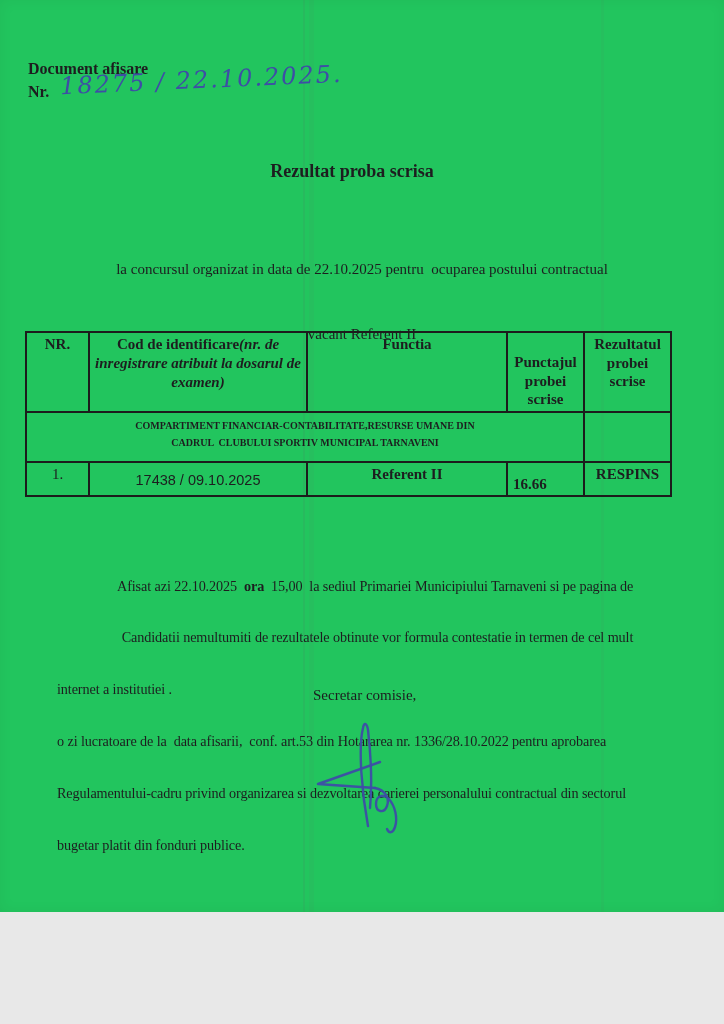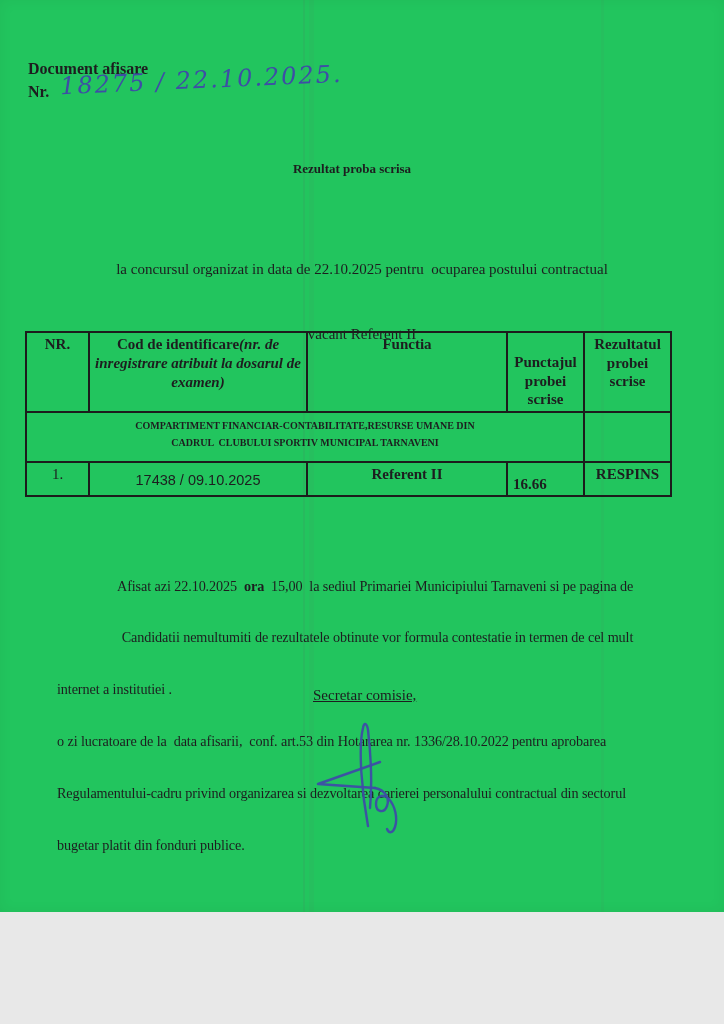--- a/index.html
+++ b/index.html
@@ -27,21 +27,21 @@
   .nr-label  { position: absolute; left: 28px; top: 83px; font-weight: bold; font-size: 16px; }
   .handwritten {
     position: absolute; left: 60px; top: 66px;
     font-family: "DejaVu Serif", serif;
     font-style: italic; font-size: 24px; letter-spacing: 2px;
     color: #3e4da6; transform: rotate(-2.5deg); white-space: pre;
   }
 
   .title {
     position: absolute; left: 28px; top: 161px; width: 648px;
-    text-align: center; font-weight: bold; font-size: 13px;
+    text-align: center; font-weight: bold; font-size: 18px;
   }
   .subtitle {
     position: absolute; left: 20px; top: 216px; width: 684px;
     text-align: center; font-size: 15px; line-height: 21.5px; white-space: pre;
   }
 
   table.results {
     position: absolute; left: 25px; top: 331px; width: 645px;
     border-collapse: collapse; table-layout: fixed;
     font-size: 15px;
@@ -67,21 +67,21 @@
   tr.data td.res-c { font-weight: bold; }
 
   .body-text {
     position: absolute; left: 57px; top: 543px;
     font-size: 14.2px; line-height: 17.3px; letter-spacing: -0.1px; white-space: pre;
   }
   .body-text .line { height: 17.3px; }
   .body-text .indent { padding-left: 60px; text-align: right; }
   .body-text .b { font-weight: bold; }
 
-  .secretar { position: absolute; left: 313px; top: 687px; font-size: 15px; text-decoration: underline; }
+  .secretar { position: absolute; left: 313px; top: 687px; font-size: 15px; }
 
   .signature { position: absolute; left: 298px; top: 708px; width: 140px; height: 130px; }
   .signature path { fill: none; stroke: #3e4da6; stroke-width: 2.4;
                     stroke-linecap: round; stroke-linejoin: round; opacity: 0.95; }
 </style>
 </head>
 <body>
 
 <div class="page">
 

